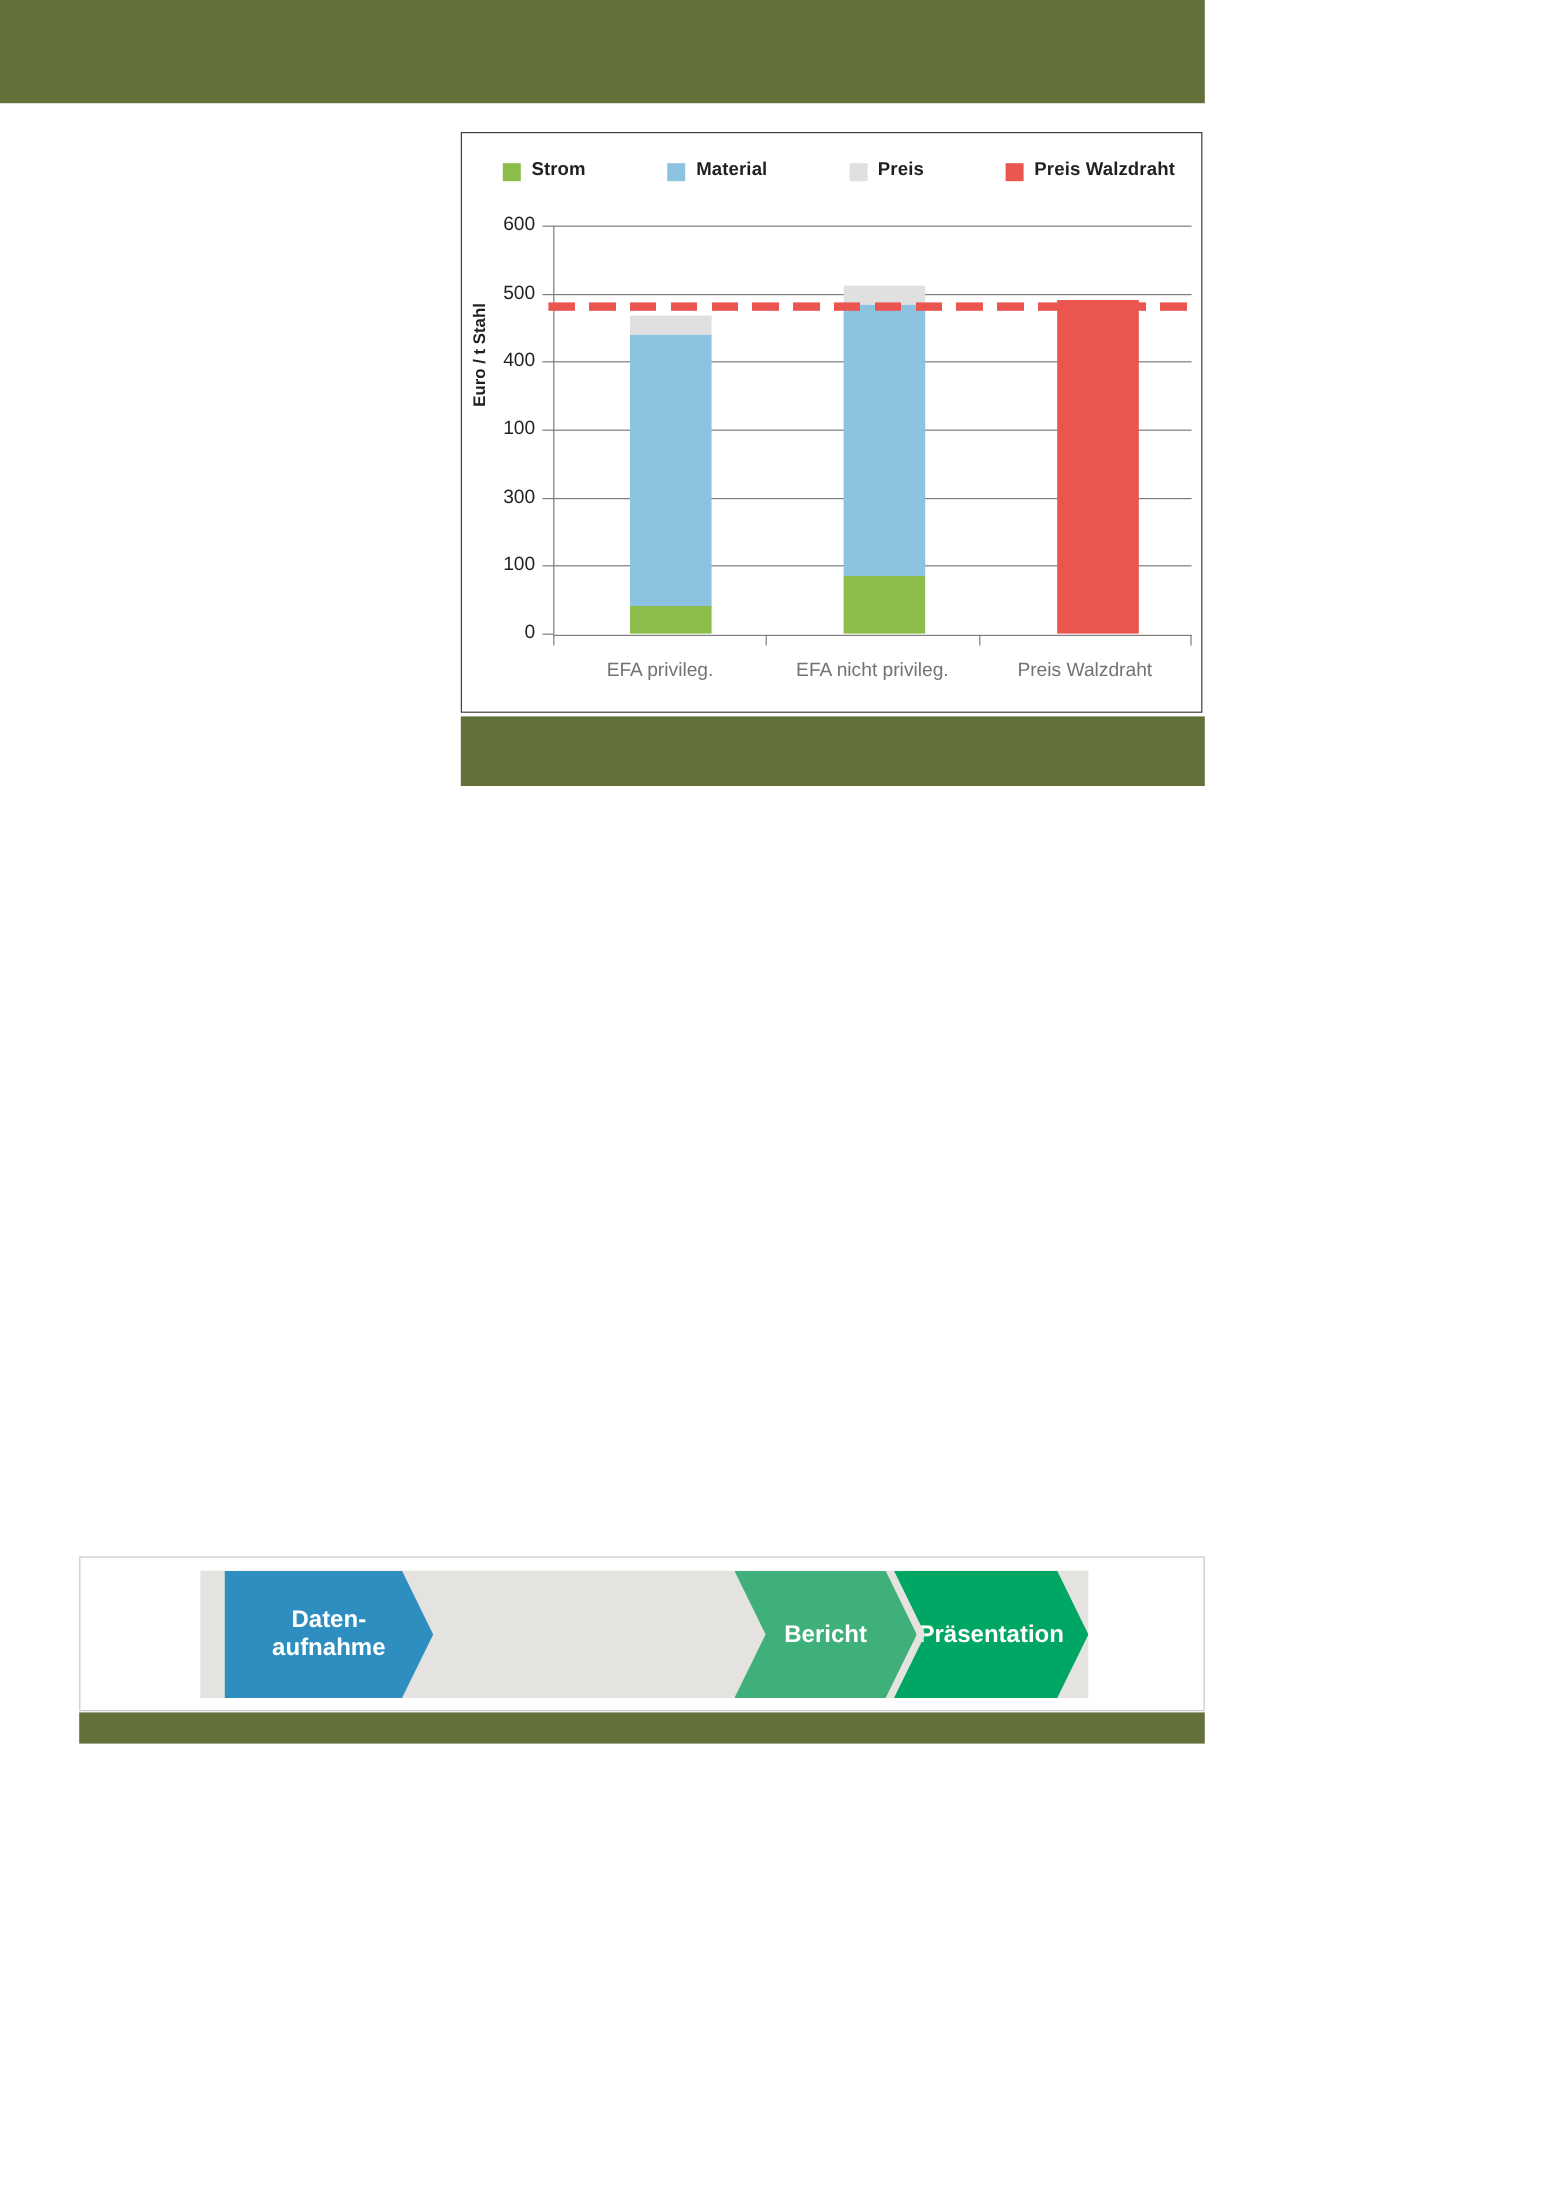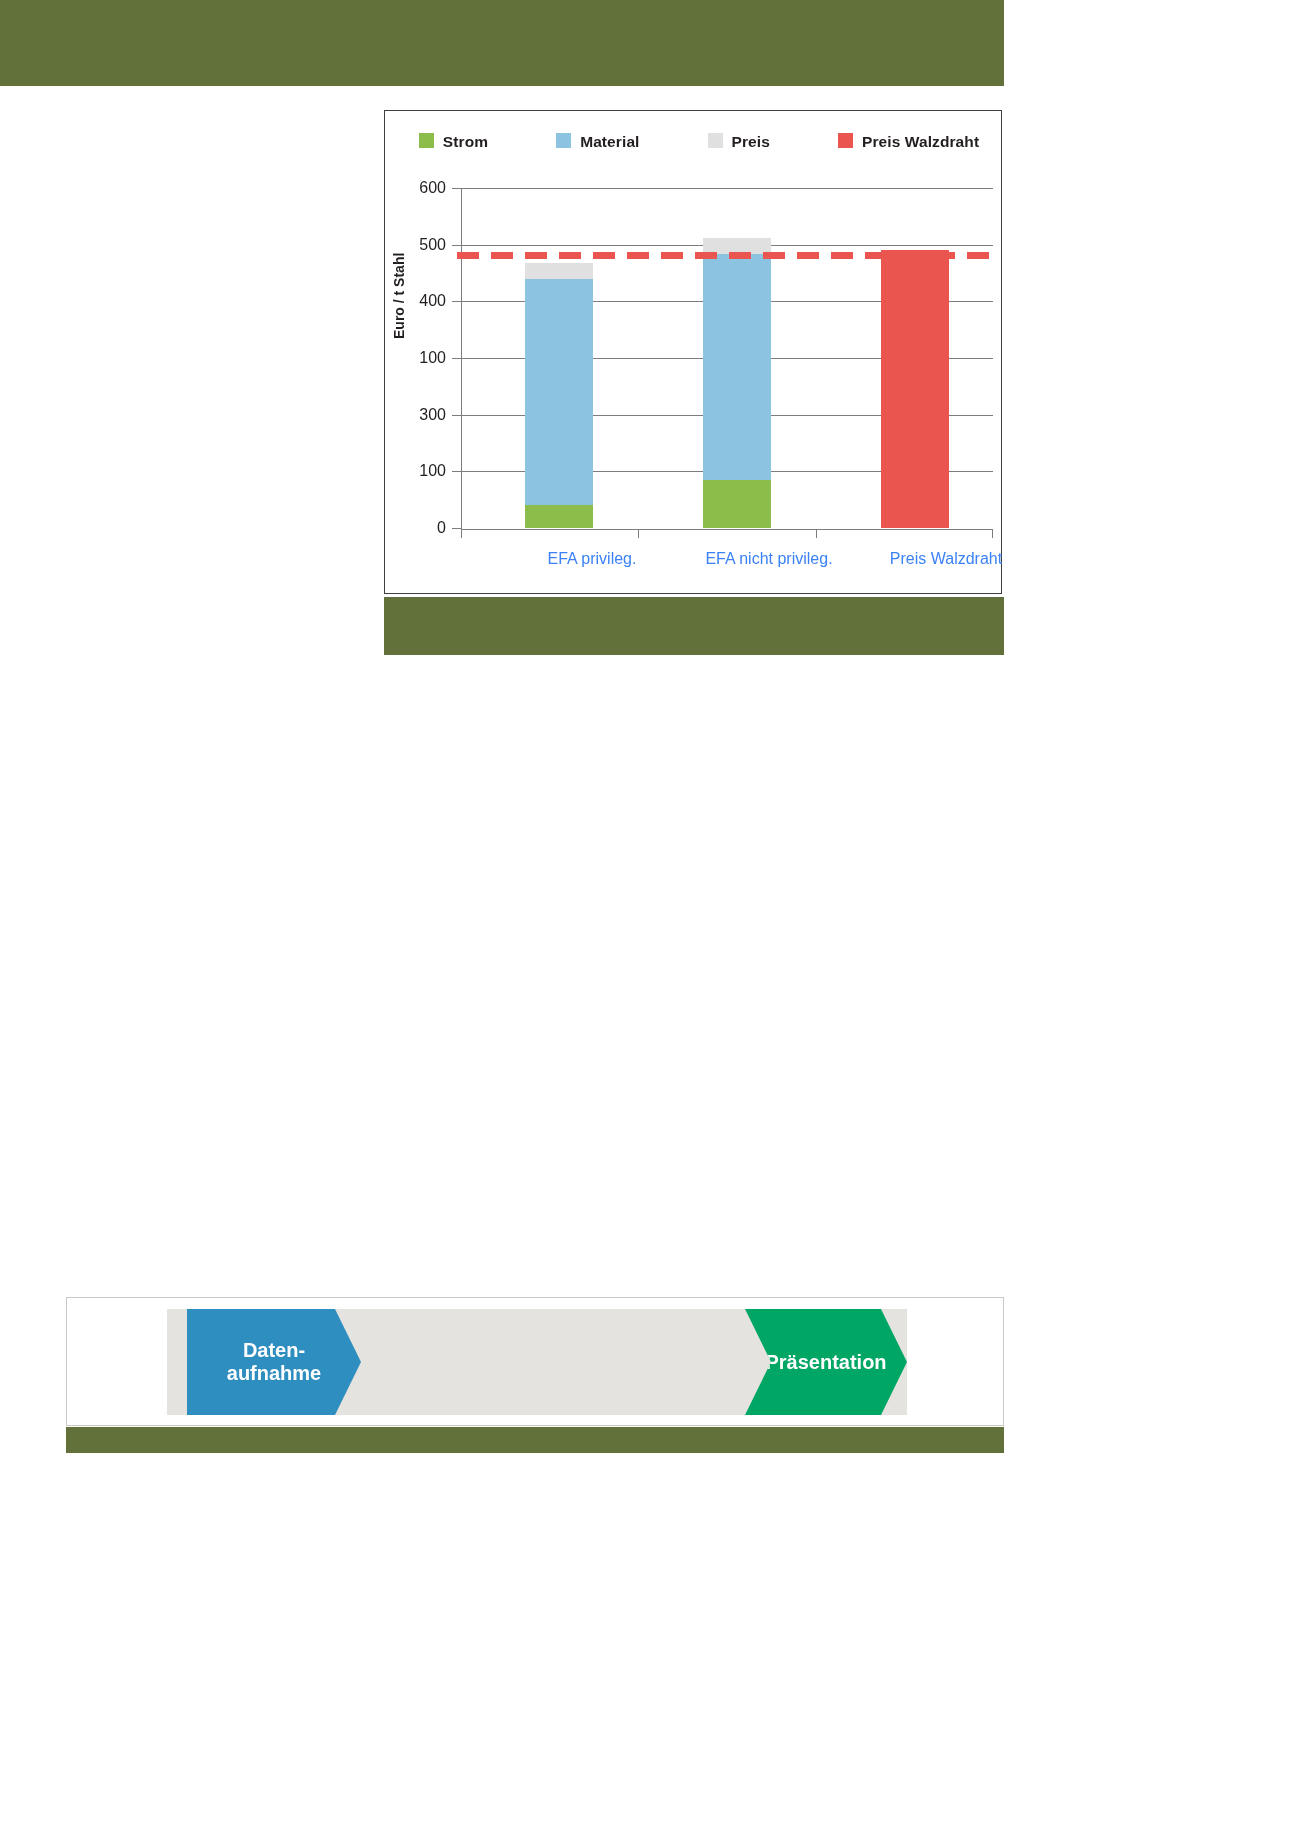--- a/index.html
+++ b/index.html
@@ -39,21 +39,21 @@
 
   
   .legend{
     position:absolute;left:0;top:22px;
     width:100%;
     display:flex;
     justify-content:center;
     align-items:center;
     gap:56px;
   }
-  .legend-item{display:flex;align-items:flex-start;gap:9px;padding-left:12px;}
+  .legend-item{display:flex;align-items:flex-end;gap:9px;padding-left:12px;}
   .legend-swatch{width:15px;height:15px;display:block;}
   .legend-label{
     font-size:15.5px;font-weight:bold;color:#231f20;
     letter-spacing:.1px;white-space:nowrap;
   }
 
   
   .plot-wrap{
     position:absolute;
     left:0;top:60px;
@@ -109,21 +109,21 @@
     position:absolute;top:341px;
     width:1px;height:9px;background:#7d7d7d;
   }
   .xbaseline{
     position:absolute;left:0;top:341px;
     width:100%;height:1px;background:#7d7d7d;
   }
   .xlab{
     position:absolute;top:362px;
     transform:translateX(-50%);
-    font-size:16px;color:#3b82f6;white-space:nowrap;margin-left:42px;
+    font-size:16px;color:#737373;white-space:nowrap;
   }
 
   
   .flow-card{
     position:absolute;
     left:66px;top:1297px;
     width:938px;height:129px;
     background:#ffffff;
     border:1px solid #c9c9c9;
     box-sizing:border-box;
@@ -255,20 +255,25 @@
 
     <div class="chev first" style="left:0px;width:174px;background:#2f8ec0;z-index:5">
       <div>
         <span>Daten-</span>
         <span>aufnahme</span>
       </div>
     </div>
 
 
 
+    <div class="chev" style="left:445px;width:152px;background:#40b07a;z-index:2">
+      <div>
+        <span>Bericht</span>
+      </div>
+    </div>
 
     <div class="chev" style="left:578px;width:162px;background:#00a663;z-index:1">
       <div>
         <span>Präsentation</span>
       </div>
     </div>
 
   </div>
 </div>
 

